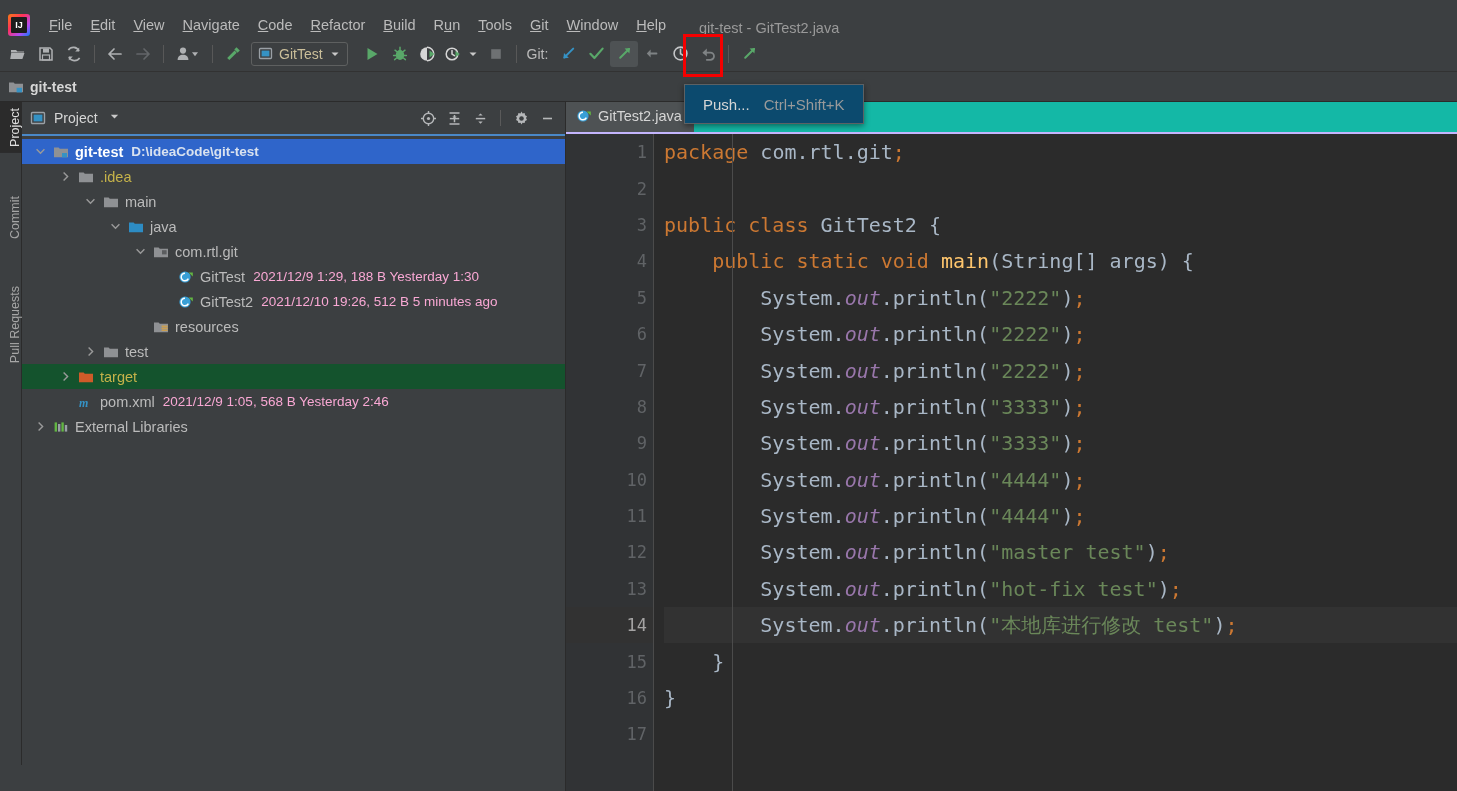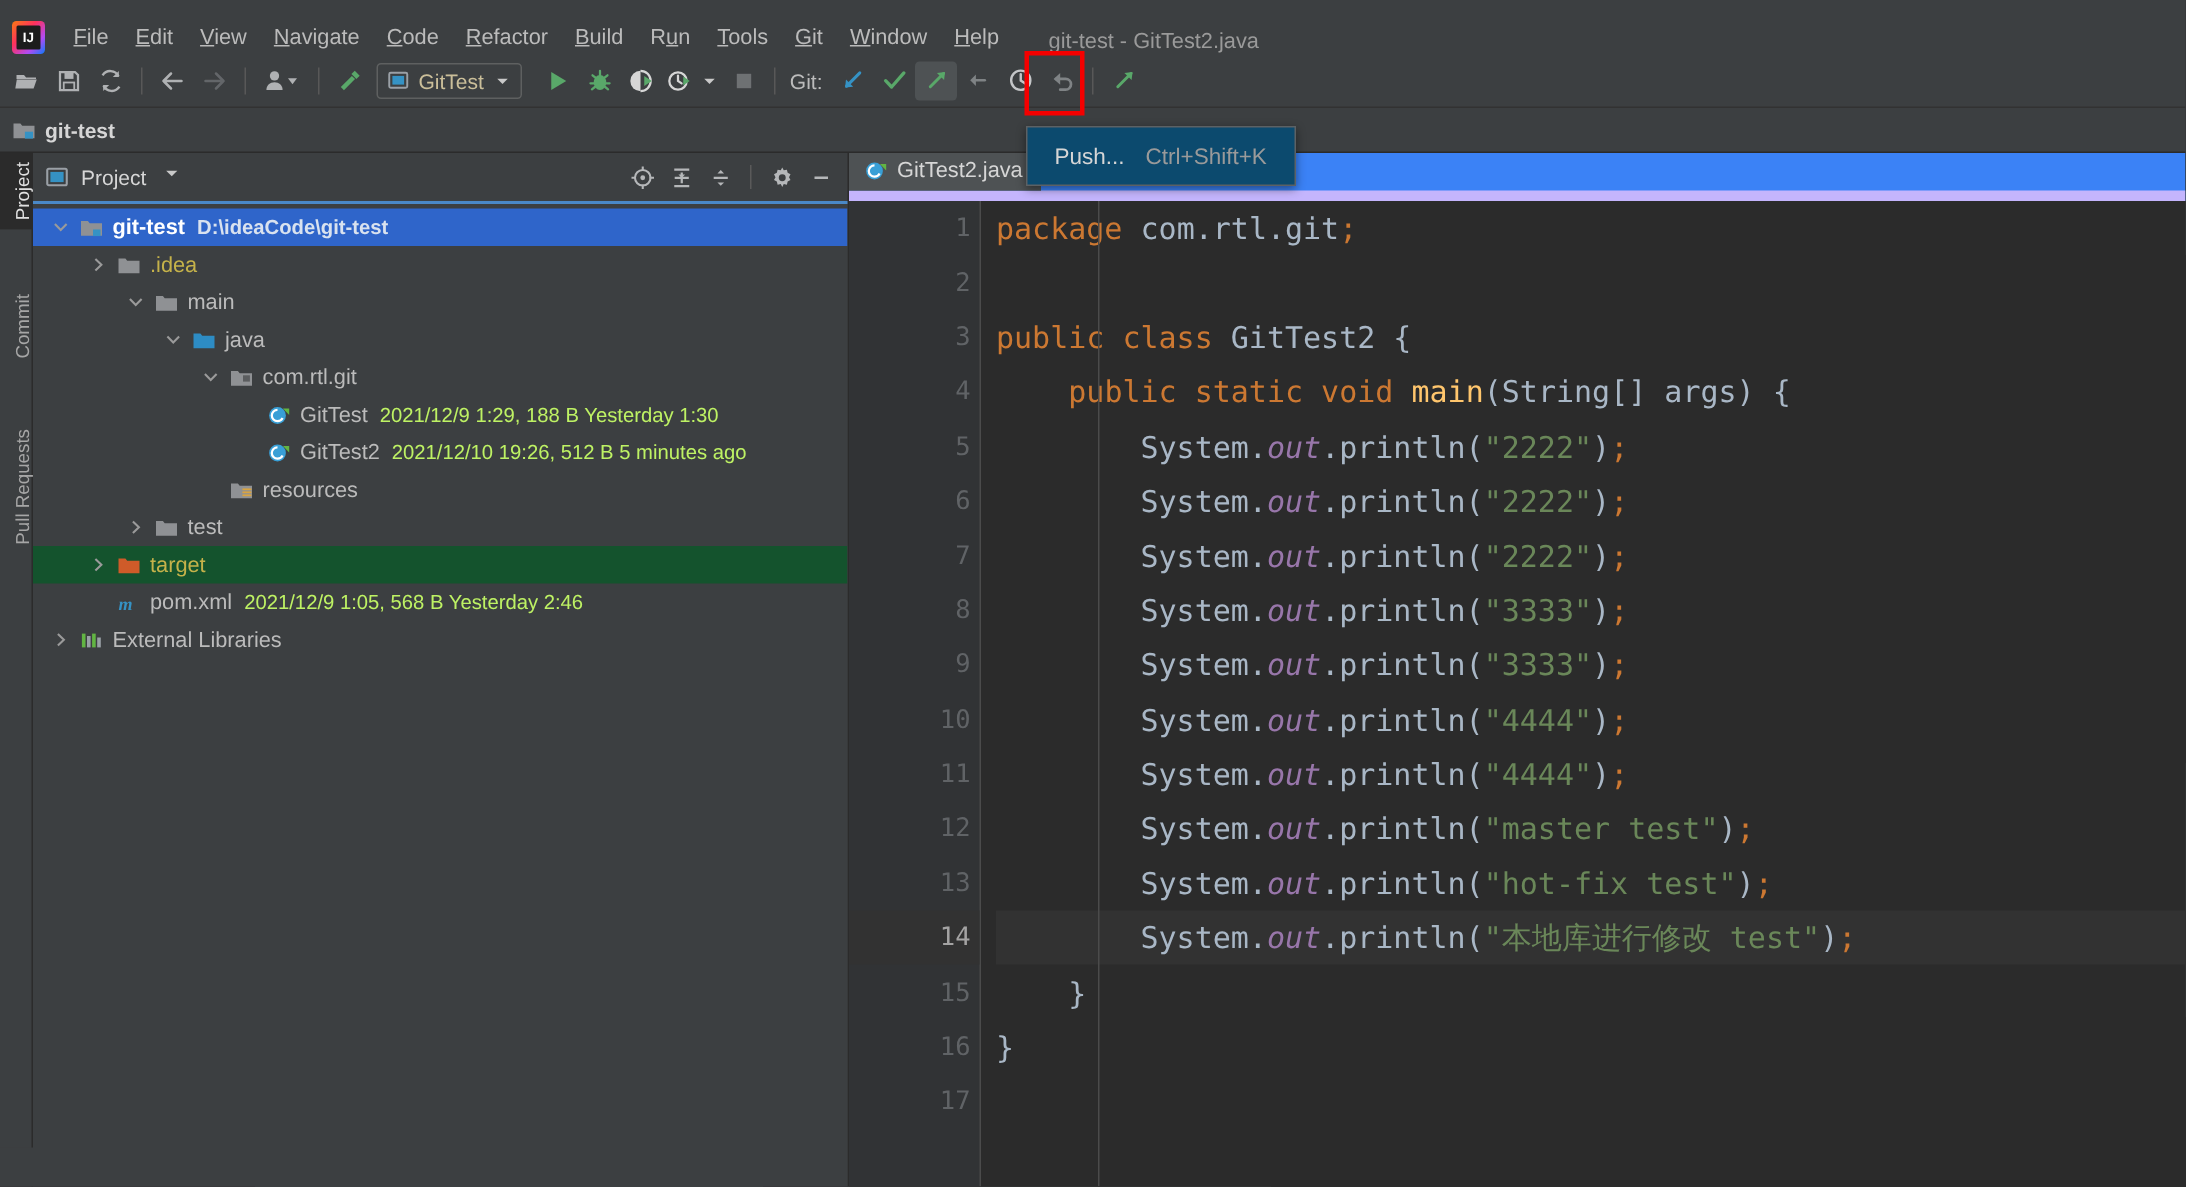--- a/index.html
+++ b/index.html
@@ -113,31 +113,31 @@
   .trow.selected { background: #2f65ca; color: #ffffff; }
   .trow.target-hl { background: #14532d; }
   .tw { flex: none; }
   .arrow {
     width: 17px; height: 17px; flex: none; display: flex;
     align-items: center; justify-content: center; color: #9a9a9a; font-size: 11px;
   }
   .tname { margin-left: 6px; }
   .tname.dir-yellow { color: #c5b24a; }
   .tname.bold { font-weight: bold; }
-  .tmeta { margin-left: 8px; color: #bef264; font-size: 13.5px; }
+  .tmeta { margin-left: 8px; color: #f9a8d4; font-size: 13.5px; }
   .trow.selected .tmeta { color: #d9e2ef; font-weight: bold; }
 
   
   .editor-area {
     position: absolute; left: 566px; top: 102px; width: 891px; height: 689px;
     background: #2b2b2b;
   }
   .tabbar {
-    height: 32px; background: #3b82f6; display: flex; align-items: stretch;
-    border-bottom: 7px solid #c4b5fd;
+    height: 32px; background: #14b8a6; display: flex; align-items: stretch;
+    border-bottom: 2px solid #c4b5fd;
   }
   .etab {
     display: flex; align-items: center; gap: 6px; padding: 0 12px 0 10px;
     background: #4e5254; font-size: 14.5px; color: #d6d6d6; cursor: default;
     border-bottom: 2px solid #4e5254;
   }
   .code-wrap { position: absolute; left: 0; top: 32px; right: 0; bottom: 0; display: flex; }
   .gutter {
     width: 88px; flex: none; background: #313335; position: relative;
     border-right: 1px solid #4b4b4b;

